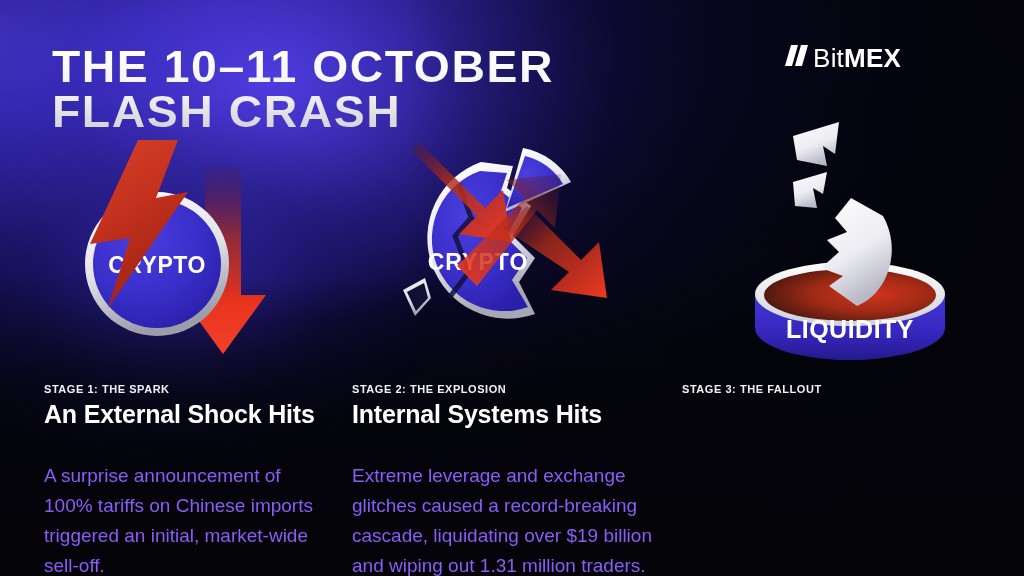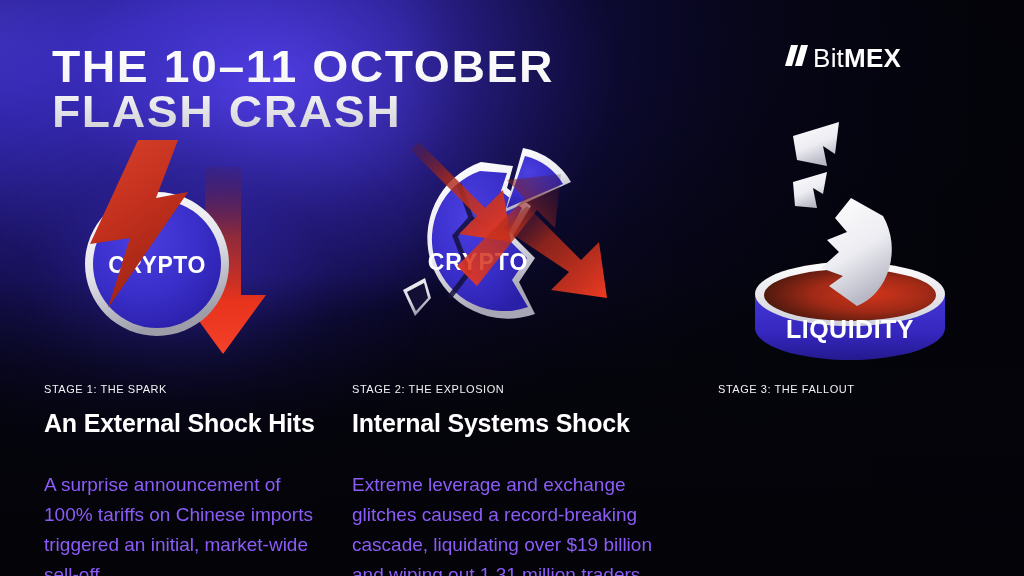--- a/index.html
+++ b/index.html
@@ -79,25 +79,25 @@
   }
   .logo-marks i.tall { height:21px; }
   .logo-text { font-size:26px; line-height:26px; color:#fff; letter-spacing:.2px; }
   .logo-text .lt { font-weight:400; }
   .logo-text .hv { font-weight:bold; }
 
   
   .col { position:absolute; top:383px; }
   .col-1 { left:44px;  width:272px; }
   .col-2 { left:352px; width:310px; }
-  .col-3 { left:718px; width:282px; }
+  .col-3 { left:682px; width:282px; }
 
   .stage-label {
-    font-size:11px; font-weight:normal; letter-spacing:.55px;
-    color:#f2f2f5; text-transform:uppercase; margin-bottom:13px;
+    font-size:11px; font-weight:bold; letter-spacing:.55px;
+    color:#f2f2f5; text-transform:uppercase; margin-bottom:4px;
   }
   .stage-title {
     font-size:25px; font-weight:bold; line-height:30px;
     color:#ffffff; letter-spacing:-.2px; margin-bottom:32px;
   }
   .stage-body {
     font-size:19px; line-height:30px; color:#8b5cf6;
   }
 
   
@@ -277,21 +277,21 @@
   </div>
 
   <div class="col col-1">
     <div class="stage-label">STAGE 1: THE SPARK</div>
     <div class="stage-title">An External Shock Hits</div>
     <div class="stage-body">A surprise announcement of 100% tariffs on Chinese imports triggered an initial, market-wide sell-off.</div>
   </div>
 
   <div class="col col-2">
     <div class="stage-label">STAGE 2: THE EXPLOSION</div>
-    <div class="stage-title">Internal Systems Shock</div>
+    <div class="stage-title">Internal Systems Hits</div>
     <div class="stage-body">Extreme leverage and exchange glitches caused a record-breaking cascade, liquidating over $19 billion and wiping out 1.31 million traders.</div>
   </div>
 
   <div class="col col-3">
     <div class="stage-label">STAGE 3: THE FALLOUT</div>
   </div>
 
 </div>
 
 </body></html>

